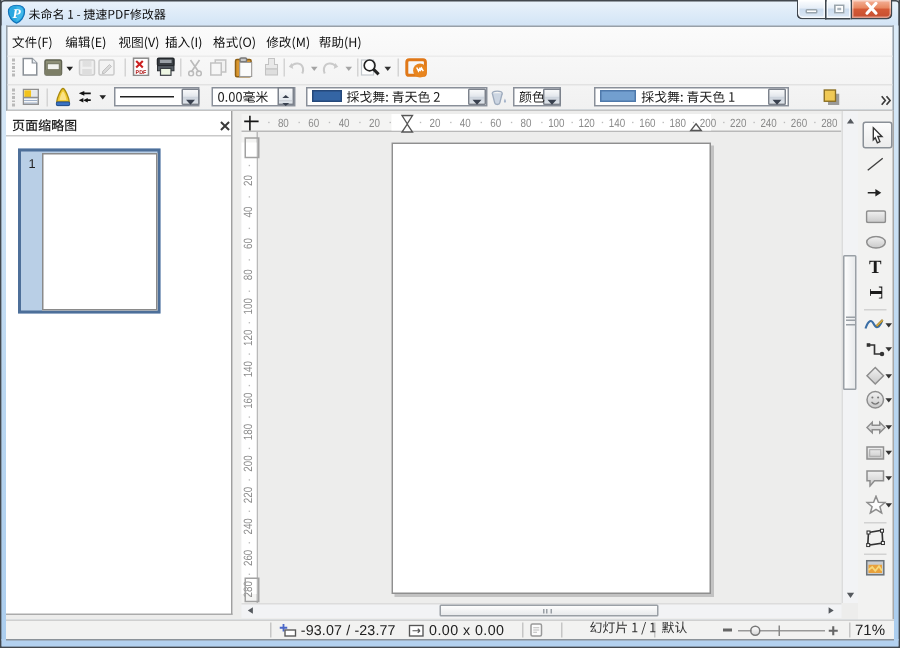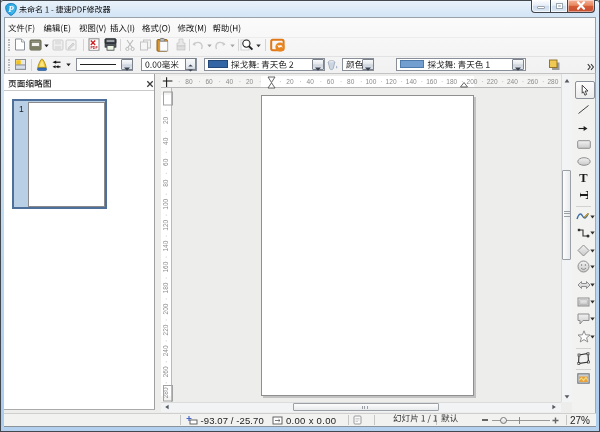--- a/index.html
+++ b/index.html
@@ -397,38 +397,38 @@
 <div class="abs" style="left:4px;top:413px;width:592px;height:13.5px;background:#f2f2f1;border-top:1px solid #cfcfcf"></div>
 <div class="abs" style="left:180px;top:414.5px;width:1px;height:10.5px;background:#c6c6c6"></div>
 <div class="abs" style="left:348px;top:414.5px;width:1px;height:10.5px;background:#c6c6c6"></div>
 <div class="abs" style="left:374px;top:414.5px;width:1px;height:10.5px;background:#c6c6c6"></div>
 <div class="abs" style="left:436px;top:414.5px;width:1px;height:10.5px;background:#c6c6c6"></div>
 <div class="abs" style="left:566px;top:414.5px;width:1px;height:10.5px;background:#c6c6c6"></div>
 <svg class="abs" style="left:186px;top:415px" width="12" height="10" viewBox="0 0 12 10">
     <path d="M3 1 V6 M0.5 3.5 H5.5" stroke="#4a66c8" stroke-width="1.2"></path>
     <rect x="4" y="5" width="7" height="4" fill="#fff" stroke="#555" stroke-width="0.9"></rect>
   </svg>
-<div class="abs" style="left:200.5px;top:415.3px;font-size:9.5px;color:#222;letter-spacing:0.1px">-93.07 / -25.70</div>
+<div class="abs" style="left:200.5px;top:415.3px;font-size:9.5px;color:#222;letter-spacing:0.1px">-93.07 / -23.77</div>
 <svg class="abs" style="left:272px;top:415.5px" width="11" height="9" viewBox="0 0 11 9">
     <rect x="1" y="1" width="9" height="7" fill="#fff" stroke="#555" stroke-width="0.9"></rect>
     <path d="M3 4.5 H8 M8 4.5 L6.5 3.2 M8 4.5 L6.5 5.8" stroke="#555" stroke-width="0.8" fill="none"></path>
   </svg>
 <div class="abs" style="left:286px;top:415.3px;font-size:9.5px;color:#222;letter-spacing:0.3px">0.00 x 0.00</div>
 <svg class="abs" style="left:353px;top:415px" width="9" height="10" viewBox="0 0 9 10">
     <rect x="1" y="1" width="7" height="8" rx="1" fill="#fbfbfb" stroke="#999"></rect>
     <path d="M2.5 3.5 H6.5 M2.5 5 H6.5 M2.5 6.5 H5" stroke="#bbb" stroke-width="0.7"></path>
   </svg>
 <div class="abs" style="left:482px;top:419.3px;width:6px;height:1.6px;background:#666"></div>
 <div class="abs" style="left:492px;top:419.5px;width:58px;height:1px;background:#999"></div>
 <div class="abs" style="left:519px;top:416.5px;width:1px;height:7px;background:#888"></div>
 <div class="abs" style="left:500px;top:416.5px;width:7px;height:7px;border-radius:50%;background:linear-gradient(#fdfdfd,#d8d8d8);border:1px solid #777"></div>
 <svg class="abs" style="left:552px;top:417px" width="7" height="7" viewBox="0 0 7 7">
     <path d="M3.5 0.5 V6.5 M0.5 3.5 H6.5" stroke="#666" stroke-width="1.4"></path>
   </svg>
-<div class="abs" style="left:570px;top:415px;font-size:10px;color:#222">27%</div>
+<div class="abs" style="left:570px;top:415px;font-size:10px;color:#222">71%</div>
 <div class="abs" style="left:0;top:0;width:1px;height:432px;background:#42484e"></div>
 <div class="abs" style="left:599px;top:0;width:1px;height:432px;background:#42484e"></div>
 <div class="abs" style="left:0;top:431px;width:600px;height:1px;background:#42484e"></div>
 <div class="abs" style="left:1px;top:17px;width:3px;height:410px;background:linear-gradient(#dcebf8,#b9d6f0 60%,#abcdee)"></div>
 <div class="abs" style="left:596px;top:17px;width:3px;height:410px;background:linear-gradient(#dcebf8,#b9d6f0 60%,#abcdee)"></div>
 <div class="abs" style="left:1px;top:426px;width:598px;height:5px;background:#b3d1ef"></div>
 <div class="abs" style="left:4px;top:426px;width:592px;height:1px;background:#8b9299"></div>
 <svg style="position:absolute;left:0;top:0;z-index:50;pointer-events:none" width="600" height="432" viewBox="0 0 600 432">
     <path d="M22.7 5.8V7.1H20.1V7.7H22.7V9.1H19.5V9.7H22.3C21.6 10.7 20.4 11.7 19.3 12.2C19.4 12.3 19.6 12.5 19.7 12.7C20.8 12.1 21.9 11.2 22.7 10.1V13.1H23.3V10.1C24.1 11.2 25.2 12.2 26.3 12.7C26.4 12.5 26.6 12.3 26.7 12.2C25.6 11.7 24.4 10.7 23.6 9.7H26.5V9.1H23.3V7.7H26.0V7.1H23.3V5.8Z M31.0 5.7C30.3 6.8 28.8 7.8 27.3 8.2C27.4 8.3 27.5 8.6 27.6 8.7C28.2 8.6 28.8 8.3 29.4 7.9V8.4H32.6V7.9C33.1 8.2 33.7 8.5 34.3 8.7C34.4 8.5 34.6 8.3 34.7 8.1C33.5 7.8 32.1 7.0 31.4 6.2L31.5 6.0ZM29.4 7.9C30.0 7.5 30.6 7.1 31.0 6.6C31.4 7.1 32.0 7.5 32.6 7.9ZM28.0 9.1V12.5H28.6V11.8H30.5V9.1ZM28.6 9.6H29.9V11.3H28.6ZM31.3 9.1V13.1H31.9V9.6H33.4V11.4C33.4 11.5 33.4 11.5 33.3 11.5C33.2 11.5 32.8 11.5 32.3 11.5C32.4 11.7 32.5 11.9 32.5 12.0C33.1 12.0 33.5 12.0 33.7 11.9C34.0 11.8 34.0 11.7 34.0 11.4V9.1Z M37.1 8.3C37.5 8.5 38.0 8.9 38.3 9.3C37.4 9.7 36.4 10.1 35.4 10.3C35.5 10.5 35.6 10.7 35.7 10.9C36.1 10.8 36.6 10.6 37.0 10.5V13.1H37.6V12.7H41.2V13.1H41.8V9.8H38.6C39.9 9.1 41.1 8.1 41.8 6.8L41.4 6.5L41.2 6.6H38.4C38.6 6.4 38.8 6.1 38.9 5.9L38.2 5.8C37.8 6.5 36.9 7.4 35.6 8.0C35.7 8.1 35.9 8.3 36.0 8.5C36.7 8.1 37.4 7.6 37.9 7.1H40.9C40.4 7.8 39.7 8.4 38.9 8.9C38.5 8.6 38.0 8.2 37.6 7.9ZM41.2 12.2H37.6V10.3H41.2Z M45.5 12.5H48.7V11.9H47.5V6.6H47.0C46.7 6.8 46.3 7.0 45.8 7.1V7.5H46.8V11.9H45.5Z M51.4 10.5H53.4V10.0H51.4Z M58.9 10.4C58.8 11.4 58.4 12.3 57.8 12.8C57.9 12.9 58.2 13.1 58.3 13.2C58.6 12.8 58.9 12.4 59.1 11.9C59.7 12.8 60.5 13.1 61.7 13.1H63.2C63.2 12.9 63.3 12.7 63.3 12.5C63.1 12.5 62.0 12.5 61.8 12.5C61.5 12.5 61.3 12.5 61.0 12.5V11.4H62.8V10.9H61.0V10.2H62.8V9.1H63.3V8.6H62.8V7.5H61.0V7.0H63.1V6.5H61.0V5.8H60.5V6.5H58.5V7.0H60.5V7.5H58.8V8.0H60.5V8.6H58.4V9.1H60.5V9.8H58.8V10.2H60.5V12.4C60.0 12.2 59.6 11.8 59.3 11.2C59.4 11.0 59.4 10.7 59.5 10.4ZM62.2 9.1V9.8H61.0V9.1ZM62.2 8.6H61.0V8.0H62.2ZM56.9 5.8V7.4H55.9V8.0H56.9V9.6L55.8 9.9L56.0 10.5L56.9 10.2V12.4C56.9 12.6 56.9 12.6 56.8 12.6C56.7 12.6 56.4 12.6 56.0 12.6C56.1 12.7 56.2 13.0 56.2 13.1C56.7 13.1 57.0 13.1 57.2 13.0C57.4 12.9 57.5 12.8 57.5 12.4V10.0L58.4 9.7L58.3 9.2L57.5 9.4V8.0H58.4V7.4H57.5V5.8Z M64.1 6.4C64.6 6.8 65.1 7.4 65.4 7.8L65.9 7.4C65.6 7.1 65.0 6.5 64.6 6.1ZM65.7 8.6H64.0V9.2H65.1V11.7C64.8 11.8 64.4 12.2 63.9 12.6L64.3 13.1C64.7 12.6 65.1 12.2 65.4 12.2C65.6 12.2 65.9 12.4 66.2 12.6C66.8 12.9 67.4 13.0 68.4 13.0C69.2 13.0 70.5 12.9 71.1 12.9C71.1 12.7 71.2 12.5 71.3 12.3C70.5 12.4 69.3 12.4 68.4 12.4C67.5 12.4 66.9 12.4 66.3 12.1C66.1 11.9 65.9 11.8 65.7 11.7ZM67.0 8.3H68.3V9.3H67.0ZM68.9 8.3H70.2V9.3H68.9ZM68.3 5.8V6.6H66.1V7.1H68.3V7.8H66.5V9.8H68.0C67.6 10.5 66.8 11.1 66.0 11.4C66.2 11.5 66.3 11.7 66.4 11.9C67.1 11.5 67.8 10.9 68.3 10.2V12.1H68.9V10.3C69.5 10.7 70.3 11.3 70.6 11.7L71.0 11.3C70.6 10.9 69.8 10.3 69.1 9.8H70.8V7.8H68.9V7.1H71.2V6.6H68.9V5.8Z M72.4 12.5H73.1V10.2H74.1C75.4 10.2 76.3 9.6 76.3 8.4C76.3 7.1 75.4 6.6 74.1 6.6H72.4ZM73.1 9.6V7.2H74.0C75.0 7.2 75.5 7.5 75.5 8.4C75.5 9.2 75.0 9.6 74.0 9.6Z M77.5 12.5H79.0C80.7 12.5 81.7 11.4 81.7 9.5C81.7 7.7 80.7 6.6 78.9 6.6H77.5ZM78.2 11.9V7.2H78.9C80.2 7.2 80.9 8.1 80.9 9.5C80.9 11.0 80.2 11.9 78.9 11.9Z M83.0 12.5H83.7V9.9H85.9V9.2H83.7V7.3H86.3V6.6H83.0Z M92.2 9.4C91.7 9.8 90.9 10.2 90.2 10.4C90.3 10.5 90.5 10.7 90.5 10.8C91.3 10.5 92.1 10.1 92.6 9.6ZM92.9 10.2C92.4 10.8 91.3 11.2 90.3 11.5C90.4 11.6 90.6 11.7 90.6 11.9C91.7 11.6 92.8 11.1 93.4 10.4ZM93.7 11.1C93.0 11.9 91.5 12.4 89.9 12.6C90.0 12.8 90.1 13.0 90.2 13.1C91.9 12.8 93.4 12.2 94.2 11.3ZM89.0 8.0V11.9H89.5V8.0ZM91.0 7.2H93.2C93.0 7.6 92.6 8.0 92.1 8.3C91.6 7.9 91.2 7.5 91.0 7.2ZM91.1 5.8C90.8 6.6 90.2 7.5 89.5 8.0C89.7 8.1 89.9 8.3 90.0 8.4C90.2 8.1 90.5 7.9 90.7 7.6C90.9 7.9 91.2 8.2 91.6 8.5C91.0 8.9 90.3 9.1 89.5 9.2C89.6 9.4 89.8 9.6 89.8 9.7C90.6 9.5 91.4 9.3 92.1 8.9C92.6 9.2 93.3 9.5 94.0 9.7C94.1 9.5 94.2 9.3 94.4 9.2C93.7 9.0 93.1 8.8 92.6 8.6C93.2 8.1 93.7 7.5 94.0 6.8L93.7 6.6L93.5 6.7H91.3C91.4 6.4 91.5 6.2 91.6 5.9ZM88.5 5.8C88.1 7.1 87.4 8.3 86.7 9.1C86.8 9.2 87.0 9.6 87.0 9.7C87.3 9.4 87.6 9.0 87.8 8.7V13.1H88.4V7.6C88.6 7.1 88.8 6.5 89.0 6.0Z M99.4 7.8H101.0C100.9 8.9 100.6 9.8 100.2 10.5C99.8 9.7 99.6 8.9 99.4 7.9ZM95.2 6.3V6.9H97.4V8.6H95.3V11.7C95.3 12.0 95.2 12.1 95.0 12.1C95.1 12.3 95.2 12.6 95.3 12.8C95.5 12.6 95.8 12.5 98.1 11.6C98.1 11.4 98.0 11.2 98.0 11.0L95.9 11.8V9.2H98.0L98.0 9.3C98.1 9.4 98.3 9.6 98.4 9.7C98.6 9.4 98.8 9.1 99.0 8.7C99.2 9.6 99.5 10.4 99.9 11.1C99.4 11.7 98.8 12.2 97.9 12.6C98.0 12.8 98.2 13.0 98.3 13.2C99.1 12.8 99.7 12.3 100.2 11.6C100.7 12.2 101.2 12.8 101.9 13.1C102.0 12.9 102.2 12.7 102.3 12.6C101.6 12.3 101.0 11.7 100.6 11.1C101.1 10.2 101.4 9.1 101.7 7.8H102.2V7.3H99.6C99.7 6.8 99.8 6.4 99.9 5.9L99.3 5.8C99.1 7.1 98.7 8.4 98.0 9.2V6.3Z M104.1 6.7H105.5V7.8H104.1ZM107.6 6.7H109.0V7.8H107.6ZM107.5 8.6C107.8 8.8 108.2 9.0 108.5 9.1H106.2C106.4 8.9 106.5 8.6 106.7 8.4L106.1 8.2V6.1H103.6V8.3H106.0C105.9 8.6 105.7 8.9 105.5 9.1H103.0V9.7H105.0C104.4 10.2 103.7 10.6 102.8 10.9C102.9 11.0 103.1 11.2 103.2 11.4L103.6 11.2V13.1H104.2V12.9H105.5V13.1H106.1V10.7H104.5C105.0 10.4 105.4 10.0 105.7 9.7H107.2C107.6 10.0 108.0 10.4 108.5 10.7H107.0V13.1H107.6V12.9H109.0V13.1H109.6V11.2L110.0 11.3C110.0 11.2 110.2 10.9 110.4 10.8C109.5 10.6 108.6 10.2 108.0 9.7H110.2V9.1H108.8L109.0 8.9C108.7 8.7 108.2 8.5 107.8 8.3ZM107.0 6.1V8.3H109.6V6.1ZM104.2 12.4V11.2H105.5V12.4ZM107.6 12.4V11.2H109.0V12.4Z" fill="#101010"></path>
     <path d="M11.6 24.4C11.8 24.8 12.1 25.4 12.2 25.7L12.9 25.5C12.8 25.1 12.5 24.6 12.2 24.2ZM8.4 25.7V26.3H9.7C10.2 27.6 10.9 28.7 11.8 29.6C10.8 30.4 9.7 31.0 8.3 31.4C8.4 31.5 8.6 31.8 8.7 32.0C10.1 31.5 11.3 30.9 12.2 30.1C13.2 30.9 14.3 31.5 15.7 31.9C15.8 31.7 16.0 31.5 16.1 31.3C14.8 31.0 13.6 30.4 12.7 29.6C13.6 28.7 14.2 27.7 14.7 26.3H16.0V25.7ZM12.2 29.2C11.4 28.4 10.8 27.4 10.4 26.3H14.0C13.6 27.5 13.0 28.4 12.2 29.2Z M19.1 28.4V29.0H21.5V32.0H22.1V29.0H24.4V28.4H22.1V26.6H24.0V26.0H22.1V24.3H21.5V26.0H20.3C20.5 25.6 20.5 25.2 20.6 24.8L20.0 24.7C19.8 25.8 19.5 26.8 19.0 27.5C19.1 27.6 19.4 27.8 19.5 27.9C19.8 27.5 20.0 27.1 20.1 26.6H21.5V28.4ZM18.7 24.3C18.2 25.5 17.5 26.8 16.7 27.6C16.8 27.8 17.0 28.1 17.0 28.3C17.3 28.0 17.6 27.6 17.8 27.3V32.0H18.4V26.3C18.7 25.7 19.0 25.1 19.2 24.5Z M26.8 32.9 27.3 32.7C26.6 31.5 26.2 30.1 26.2 28.7C26.2 27.3 26.6 25.8 27.3 24.6L26.8 24.4C26.0 25.7 25.6 27.0 25.6 28.7C25.6 30.3 26.0 31.7 26.8 32.9Z M28.5 31.3H29.3V28.5H31.6V27.9H29.3V25.8H32.0V25.1H28.5Z M33.1 32.9C33.9 31.7 34.3 30.3 34.3 28.7C34.3 27.0 33.9 25.7 33.1 24.4L32.6 24.6C33.4 25.8 33.7 27.3 33.7 28.7C33.7 30.1 33.4 31.5 32.6 32.7Z" fill="#151515"></path>

